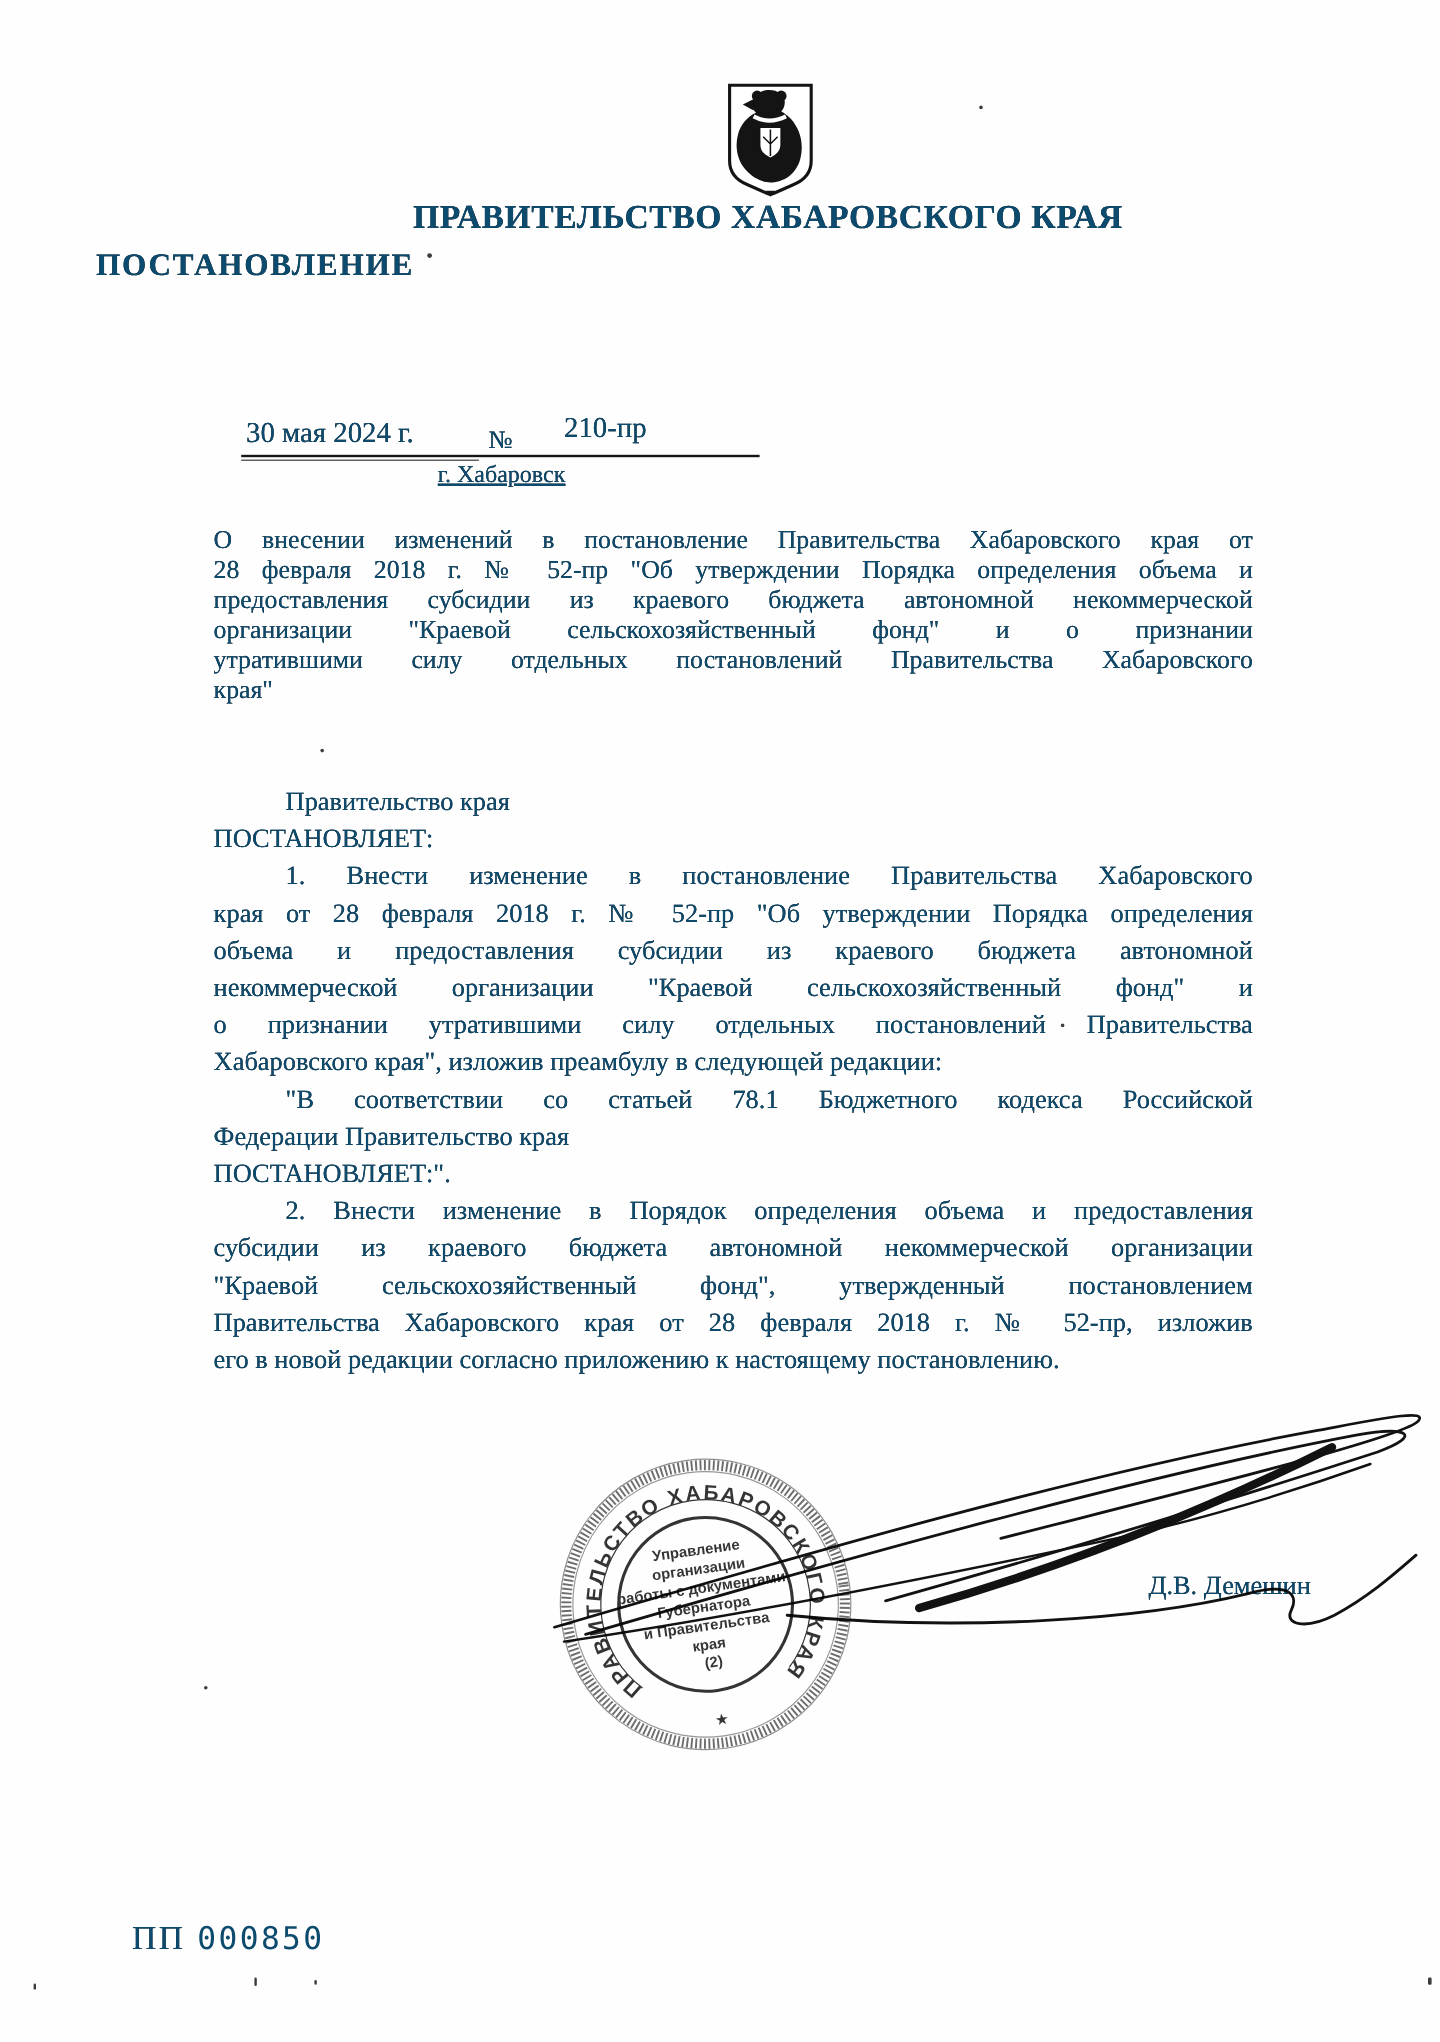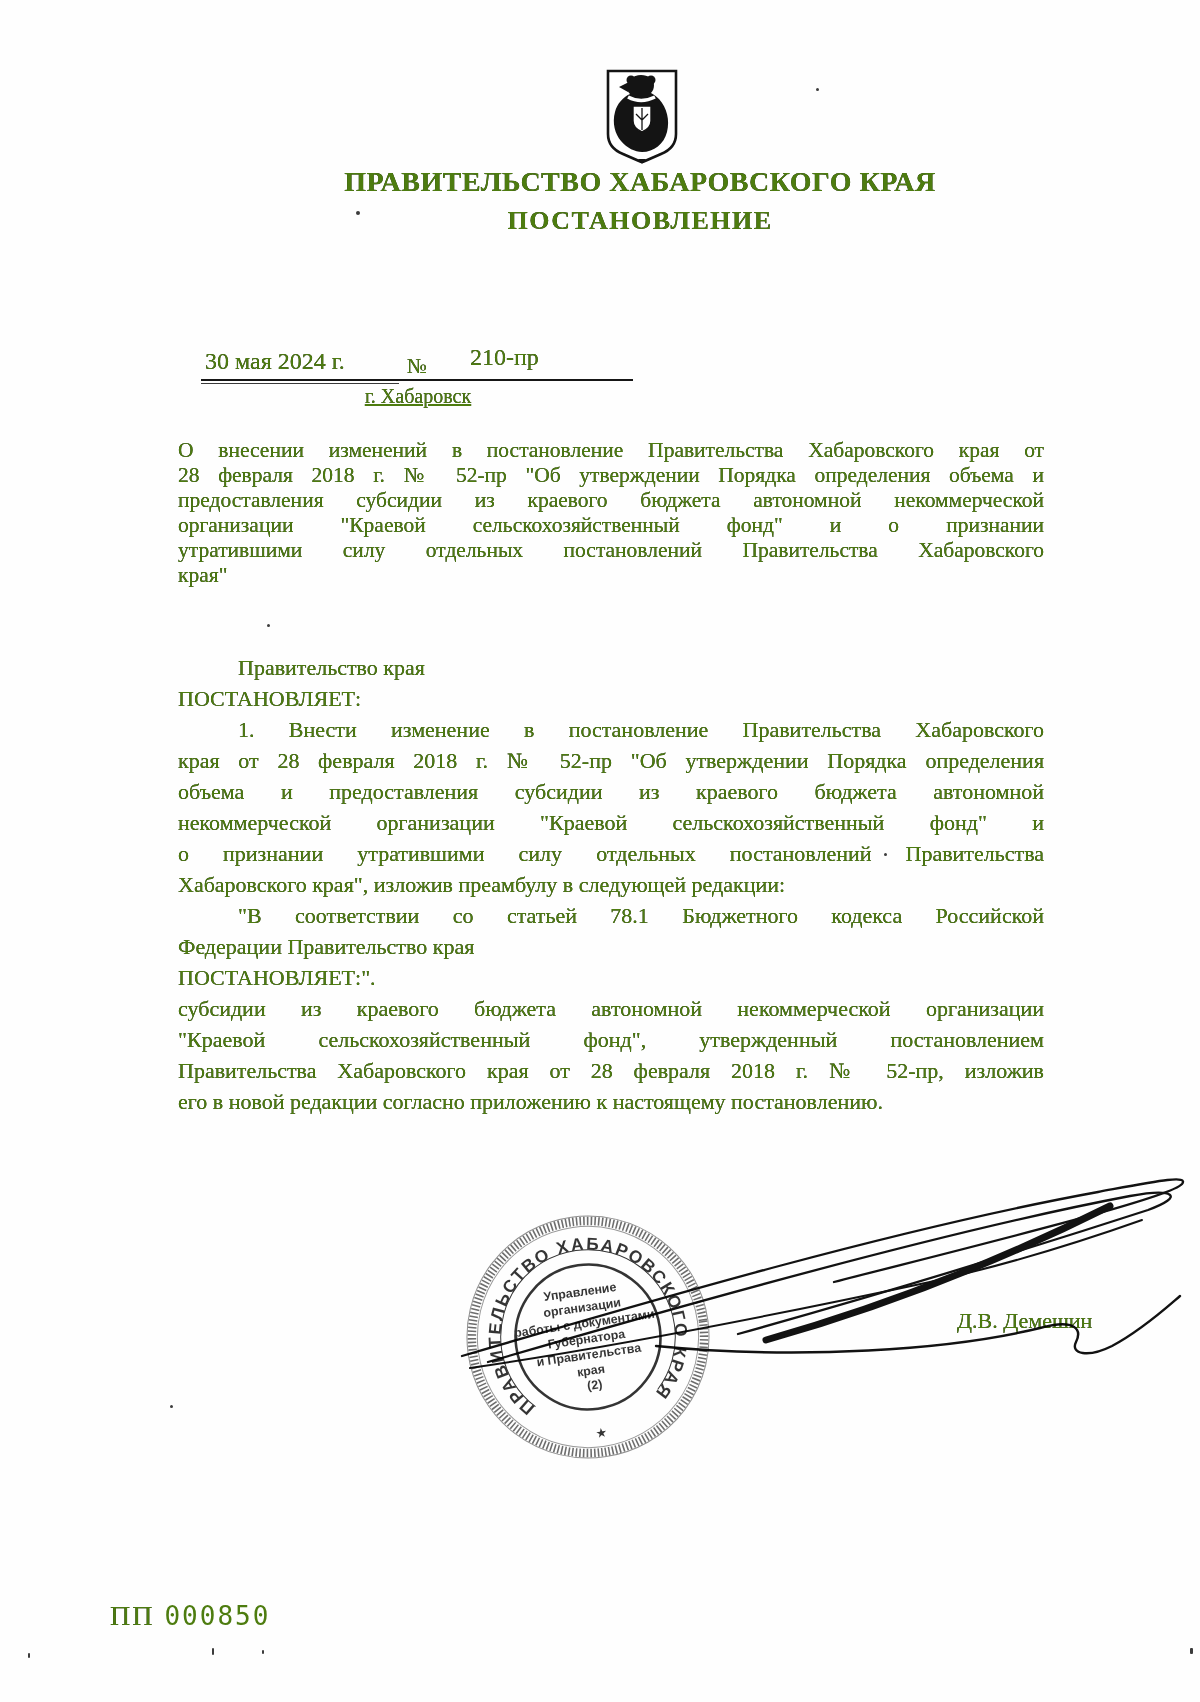--- a/index.html
+++ b/index.html
@@ -1,22 +1,22 @@
 <!DOCTYPE html>
 <html><head>
 <meta charset="utf-8">
 <style>
   html,body{margin:0;padding:0;background:#ffffff;}
   .page{position:relative;width:1200px;height:1702px;background:#fefefe;overflow:hidden;
-        font-family:"Liberation Serif","DejaVu Serif",serif;color:#4d7c0f;}
+        font-family:"Liberation Serif","DejaVu Serif",serif;color:#0c4a6e;}
   .abs{position:absolute;}
   .arms{left:602px;top:68px;width:80px;height:100px;}
   .org-name{left:80px;right:0;top:166px;text-align:center;font-weight:bold;font-size:28px;
             letter-spacing:.5px;text-shadow:0 0 .5px #111;}
-  .doc-type{left:80px;right:0;top:206px;text-align:center;font-weight:bold;font-size:26px;
+  .doc-type{left:80px;right:0;top:206px;font-weight:bold;font-size:26px;
             letter-spacing:1.5px;text-shadow:0 0 .5px #111;}
   
   .doc-text{text-shadow:0 0 .45px #1a1a1a;}
   .date-val{left:205px;top:348px;font-size:24px;}
   .num-sign{left:407px;top:354px;font-size:21px;}
   .num-val{left:470px;top:344px;font-size:24px;}
   .rule-main{left:201px;top:379px;width:432px;height:2px;background:#161616;}
   .rule-extra{left:201px;top:383px;width:198px;height:1px;background:#3a3a3a;}
   .city{left:202px;top:385px;width:432px;text-align:center;font-size:20px;text-decoration:underline;}
   
@@ -96,20 +96,21 @@
       <div class="ln ln-left">Хабаровского края", изложив преамбулу в следующей редакции:</div>
     </div>
 
     <div>
       <div class="ln ind">"В соответствии со статьей 78.1 Бюджетного кодекса Российской</div>
       <div class="ln ln-left">Федерации Правительство края</div>
       <div>ПОСТАНОВЛЯЕТ:".</div>
     </div>
 
     <div>
+      <div class="ln ind">2. Внести изменение в Порядок определения объема и предоставления</div>
       <div class="ln">субсидии из краевого бюджета автономной некоммерческой организации</div>
       <div class="ln">"Краевой сельскохозяйственный фонд", утвержденный постановлением</div>
       <div class="ln">Правительства Хабаровского края от 28 февраля 2018 г. № 52-пр, изложив</div>
       <div class="ln ln-left">его в новой редакции согласно приложению к настоящему постановлению.</div>
     </div>
   </div>
 
   <div class="abs sig-pos doc-text">
   </div>
   <div class="abs sig-name doc-text">Д.В. Демешин</div>

